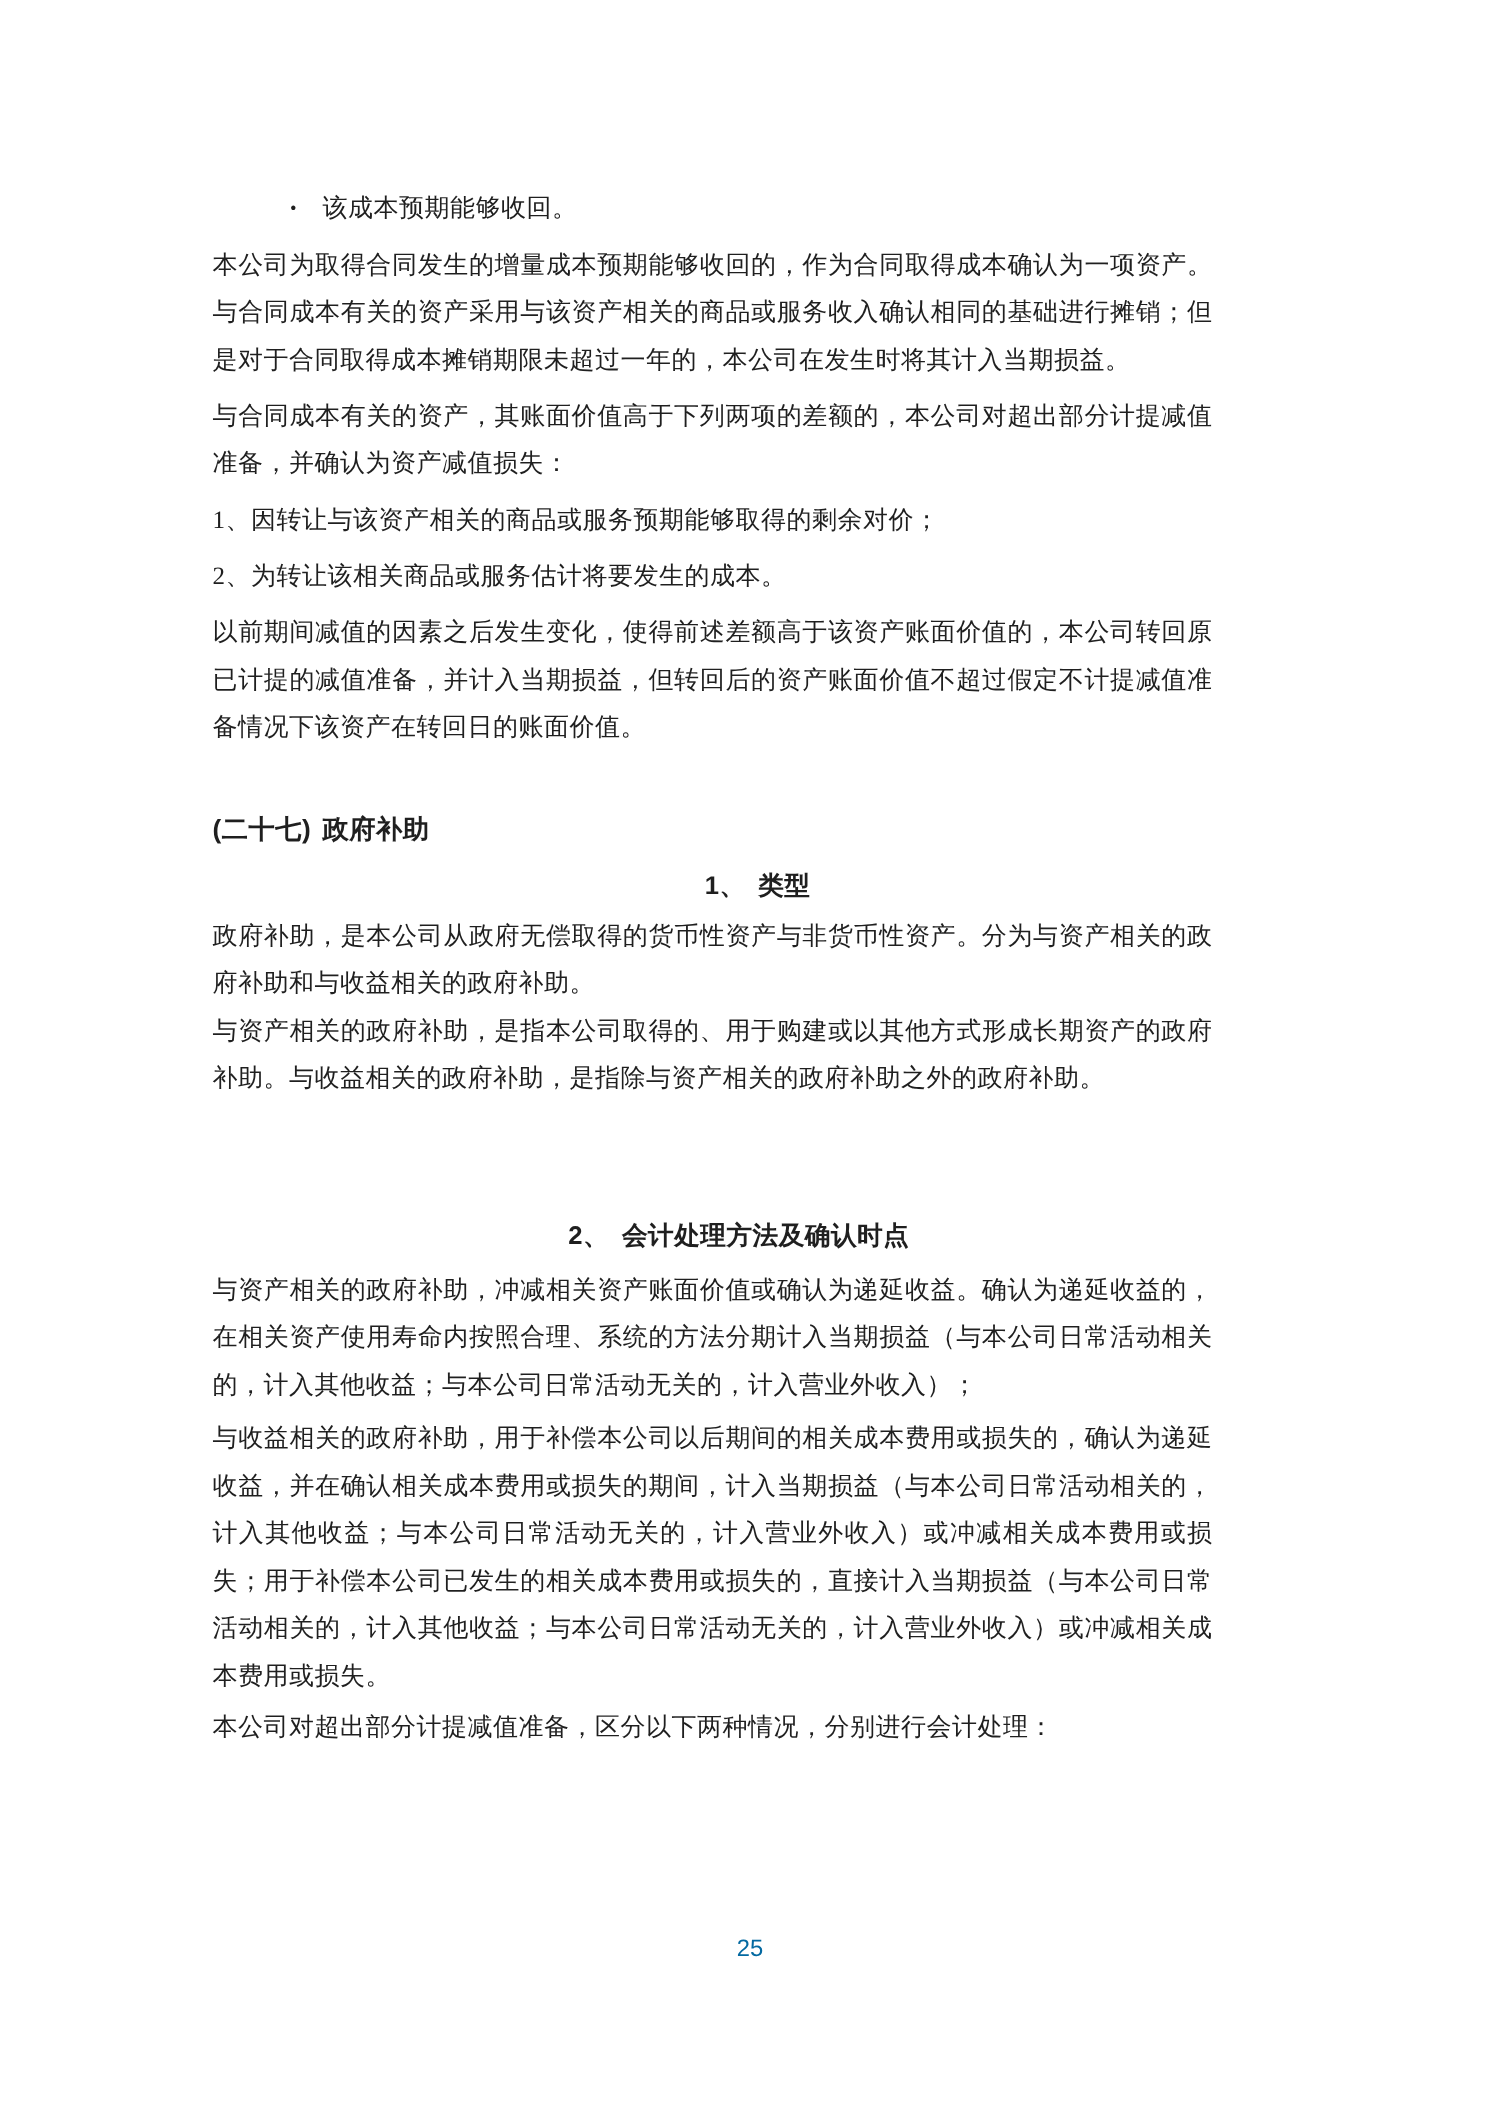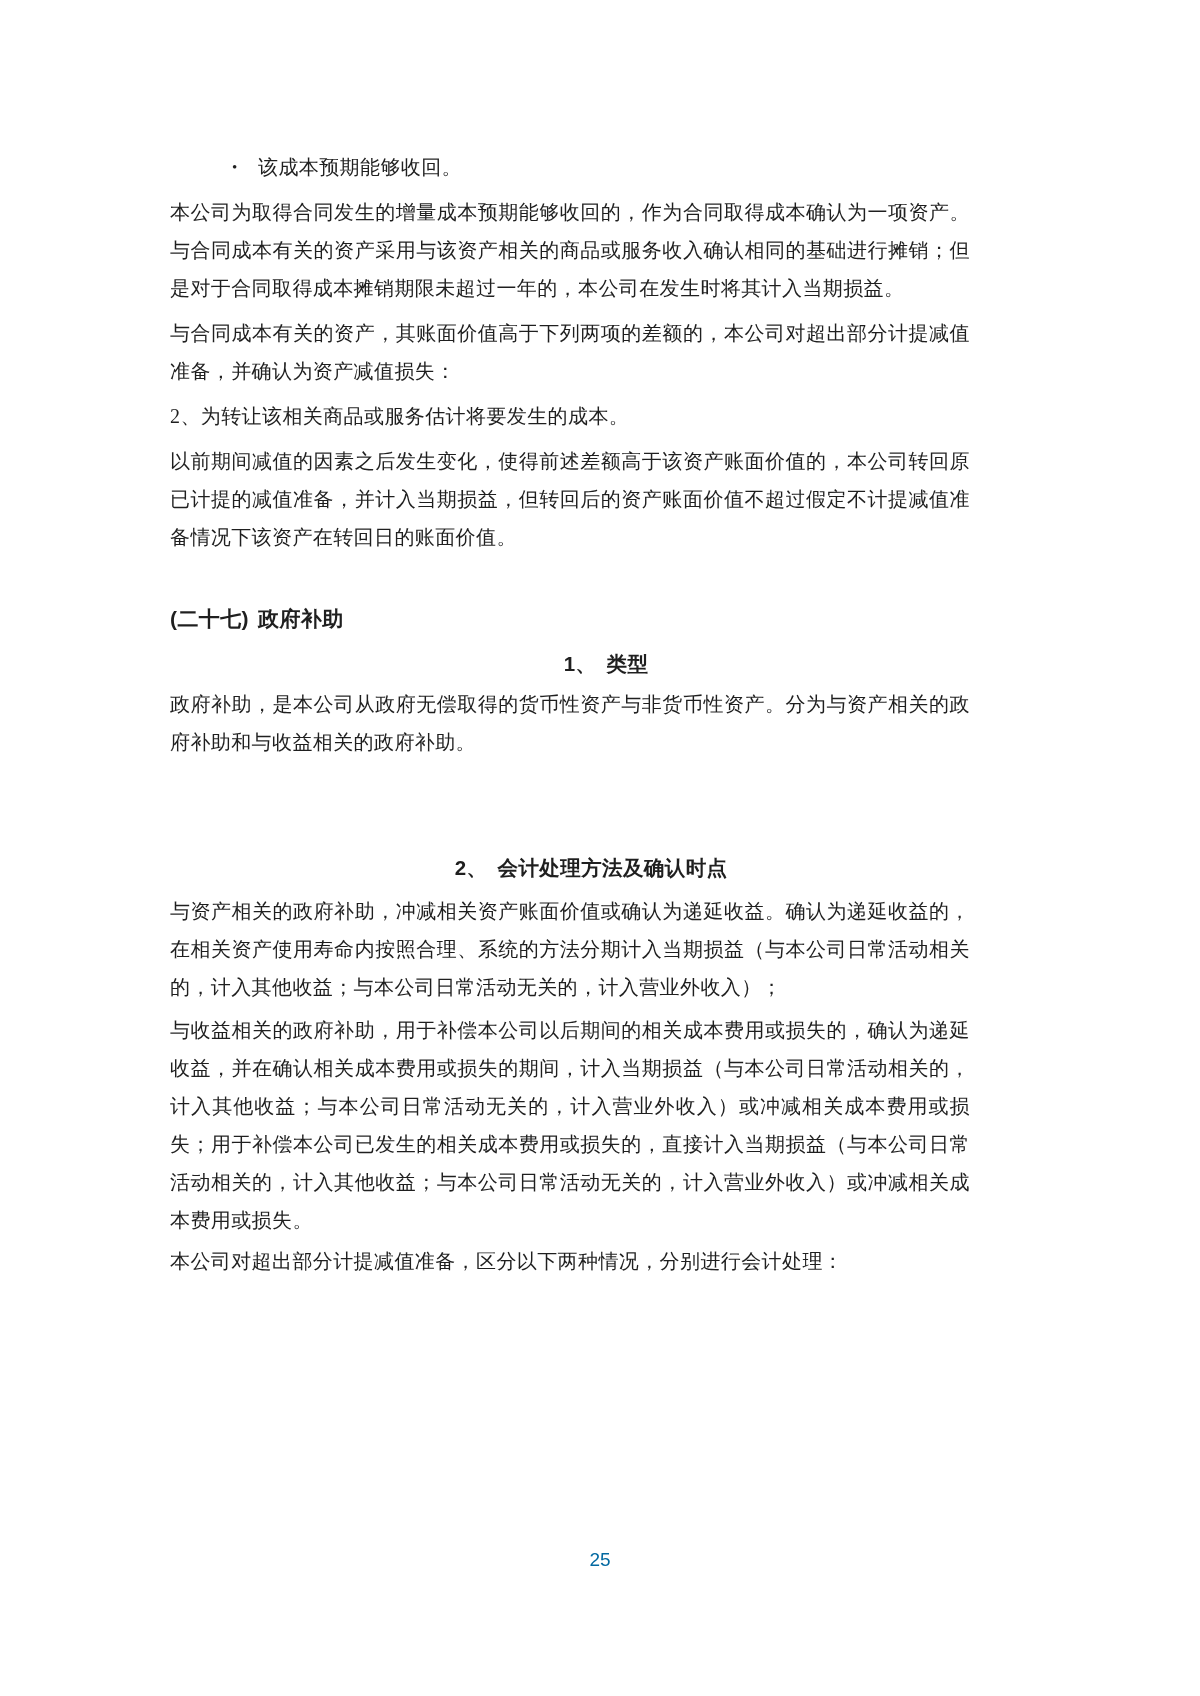--- a/index.html
+++ b/index.html
@@ -89,31 +89,33 @@
 <div class="page">
   <div class="content">
 
     <div class="bullet-row">
       <span class="bullet-glyph">•</span>
       <span>该成本预期能够收回。</span>
     </div>
 
     <p class="indent-body para">本公司为取得合同发生的增量成本预期能够收回的，作为合同取得成本确认为一项资产。与合同成本有关的资产采用与该资产相关的商品或服务收入确认相同的基础进行摊销；但是对于合同取得成本摊销期限未超过一年的，本公司在发生时将其计入当期损益。</p>
     <p class="indent-body para">与合同成本有关的资产，其账面价值高于下列两项的差额的，本公司对超出部分计提减值准备，并确认为资产减值损失：</p>
+    <p class="indent-body para">1、因转让与该资产相关的商品或服务预期能够取得的剩余对价；</p>
     <p class="indent-body para">2、为转让该相关商品或服务估计将要发生的成本。</p>
     <p class="indent-body para">以前期间减值的因素之后发生变化，使得前述差额高于该资产账面价值的，本公司转回原已计提的减值准备，并计入当期损益，但转回后的资产账面价值不超过假定不计提减值准备情况下该资产在转回日的账面价值。</p>
 
     <div class="section-heading">
       <span class="heading-num">(二十七)</span><span class="heading-title">政府补助</span>
     </div>
 
     <div class="sub-row">
       <span class="sub-num">1、</span><span>类型</span>
     </div>
     <p class="indent-sub para-tight">政府补助，是本公司从政府无偿取得的货币性资产与非货币性资产。分为与资产相关的政府补助和与收益相关的政府补助。</p>
+    <p class="indent-sub">与资产相关的政府补助，是指本公司取得的、用于购建或以其他方式形成长期资产的政府补助。与收益相关的政府补助，是指除与资产相关的政府补助之外的政府补助。</p>
 
     <div class="sub-row block-gap">
       <span class="sub-num">2、</span><span>会计处理方法及确认时点</span>
     </div>
     <p class="indent-sub para-mid">与资产相关的政府补助，冲减相关资产账面价值或确认为递延收益。确认为递延收益的，在相关资产使用寿命内按照合理、系统的方法分期计入当期损益（与本公司日常活动相关的，计入其他收益；与本公司日常活动无关的，计入营业外收入）；</p>
     <p class="indent-sub para-mid">与收益相关的政府补助，用于补偿本公司以后期间的相关成本费用或损失的，确认为递延收益，并在确认相关成本费用或损失的期间，计入当期损益（与本公司日常活动相关的，计入其他收益；与本公司日常活动无关的，计入营业外收入）或冲减相关成本费用或损失；用于补偿本公司已发生的相关成本费用或损失的，直接计入当期损益（与本公司日常活动相关的，计入其他收益；与本公司日常活动无关的，计入营业外收入）或冲减相关成本费用或损失。</p>
     <p class="indent-sub para-last">本公司对超出部分计提减值准备，区分以下两种情况，分别进行会计处理：</p>
 
   </div>
 

